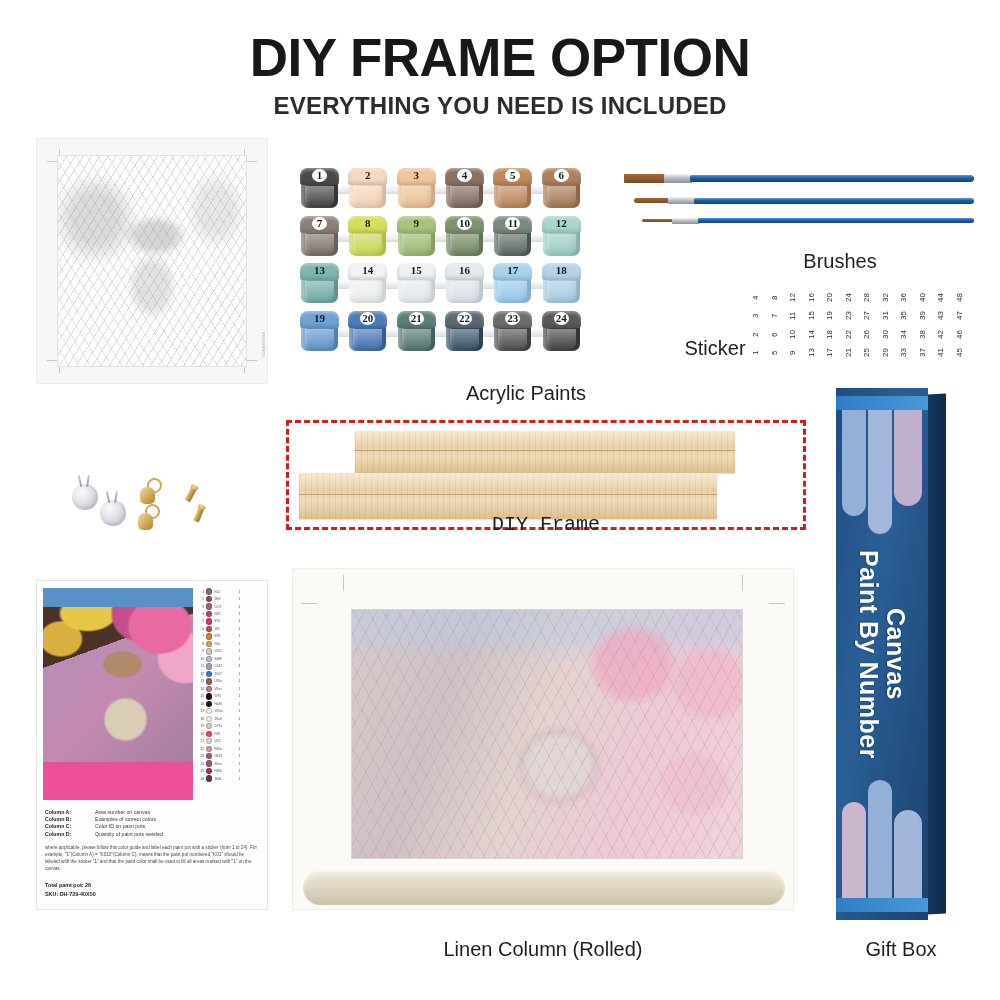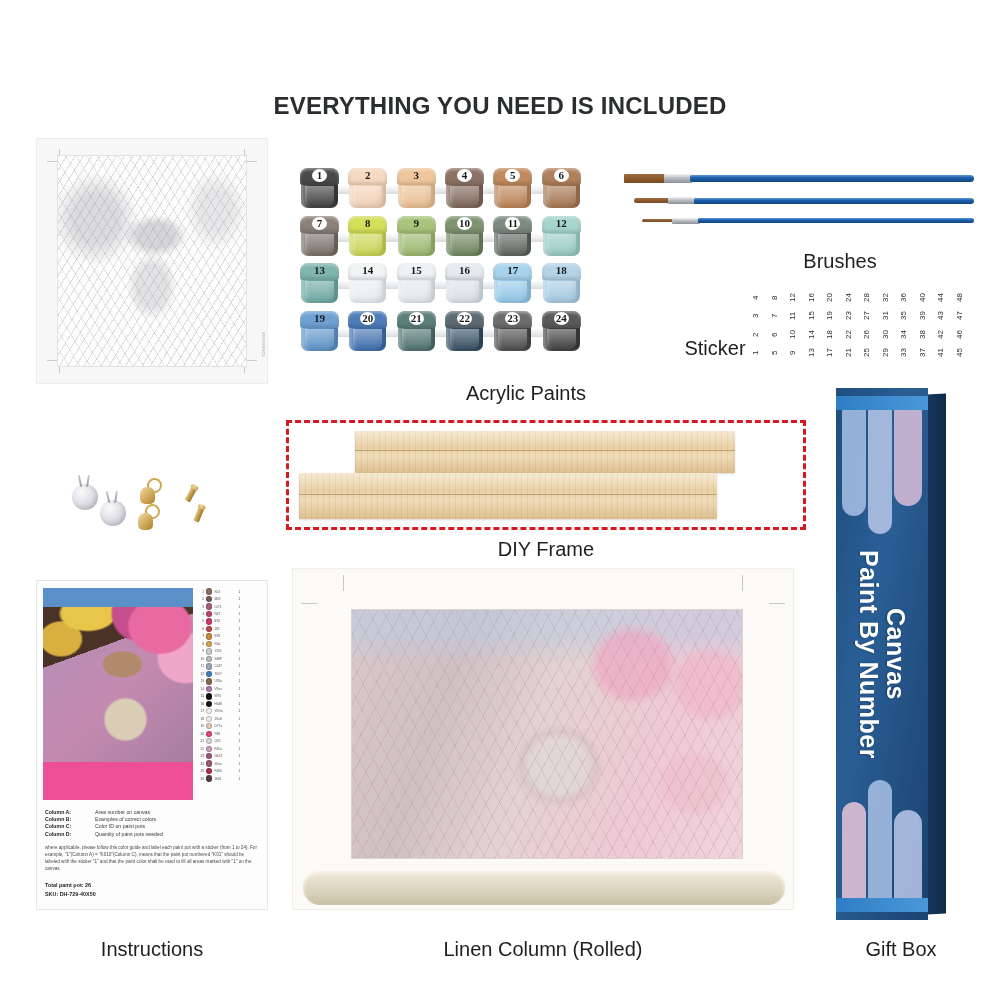--- a/index.html
+++ b/index.html
@@ -288,20 +288,21 @@
     font-size: 25px; font-weight: 700; color: #ffffff;
     letter-spacing: .5px; line-height: 1.08; text-align: center;
     text-shadow: 0 1px 2px rgba(0,0,0,.35);
   }
 </style>
 </head>
 <body>
 
 <div id="page">
 
+  <div class="title">DIY FRAME OPTION</div>
   <div class="subtitle">EVERYTHING YOU NEED IS INCLUDED</div>
 
   <div id="reference-paper">
     <div class="crop-mark cm-h" style="left:10px;  top:22px;"></div>
     <div class="crop-mark cm-v" style="left:22px;  top:10px;"></div>
     <div class="crop-mark cm-h" style="right:10px; top:22px;"></div>
     <div class="crop-mark cm-v" style="right:22px; top:10px;"></div>
     <div class="crop-mark cm-h" style="left:10px;  bottom:22px;"></div>
     <div class="crop-mark cm-v" style="left:22px;  bottom:10px;"></div>
     <div class="crop-mark cm-h" style="right:10px; bottom:22px;"></div>
@@ -569,21 +570,21 @@
   </div>
 
   <div id="diy-frame">
     <div class="wood-bar" style="left:66px; top:8px; width:380px; height:42px;">
       <div class="wood-bevel" style="top:19px;"></div>
     </div>
     <div class="wood-bar" style="left:10px; top:50px; width:418px; height:46px;">
       <div class="wood-bevel" style="top:21px;"></div>
     </div>
   </div>
-  <div class="caption" style="left:286px; top:538px; width:520px;">DIY Frame</div>
+  <div class="caption" style="left:286px; top:513px; width:520px;font-family:Liberation Mono, monospace;">DIY Frame</div>
 
   <div id="instructions">
     <div id="instr-art"></div>
     <div class="instr-legend">
         <div class="lg-row">
           <div class="lg-a">1</div>
           <div class="lg-sw" style="background: rgb(139, 111, 99);"></div>
           <div class="lg-c">K04</div>
           <div class="lg-d">1</div>
         </div>
@@ -757,21 +758,20 @@
             <div class="col-val">Quantity of paint pots needed</div>
           </div>
         </div>
       <div class="note-p">where applicable, please follow this color guide and label each paint pot with a sticker (from 1 to 24). For example, "1"(Column A) = "K010"(Column C), means that the paint pot numbered "K01" should be labeled with the sticker "1" and that the paint color shall be used to fill all areas marked with "1" on the canvas.</div>
       <div class="totals">
         <div>Total paint pot: 26</div>
         <div>SKU: DH-729-40X50</div>
       </div>
     </div>
   </div>
-  <div class="caption" style="left:36px; top:938px; width:232px;">Instructions</div>
 
   <div id="linen-canvas">
     <div class="canvas-tick" style="left:50px;  top:6px;"></div>
     <div class="canvas-tick-h" style="left:8px;   top:34px;"></div>
     <div class="canvas-tick" style="right:50px; top:6px;"></div>
     <div class="canvas-tick-h" style="right:8px;  top:34px;"></div>
     <div id="canvas-print"></div>
     <div id="canvas-roll"></div>
   </div>
   <div class="caption" style="left:292px; top:938px; width:502px;">Linen Column (Rolled)</div>

